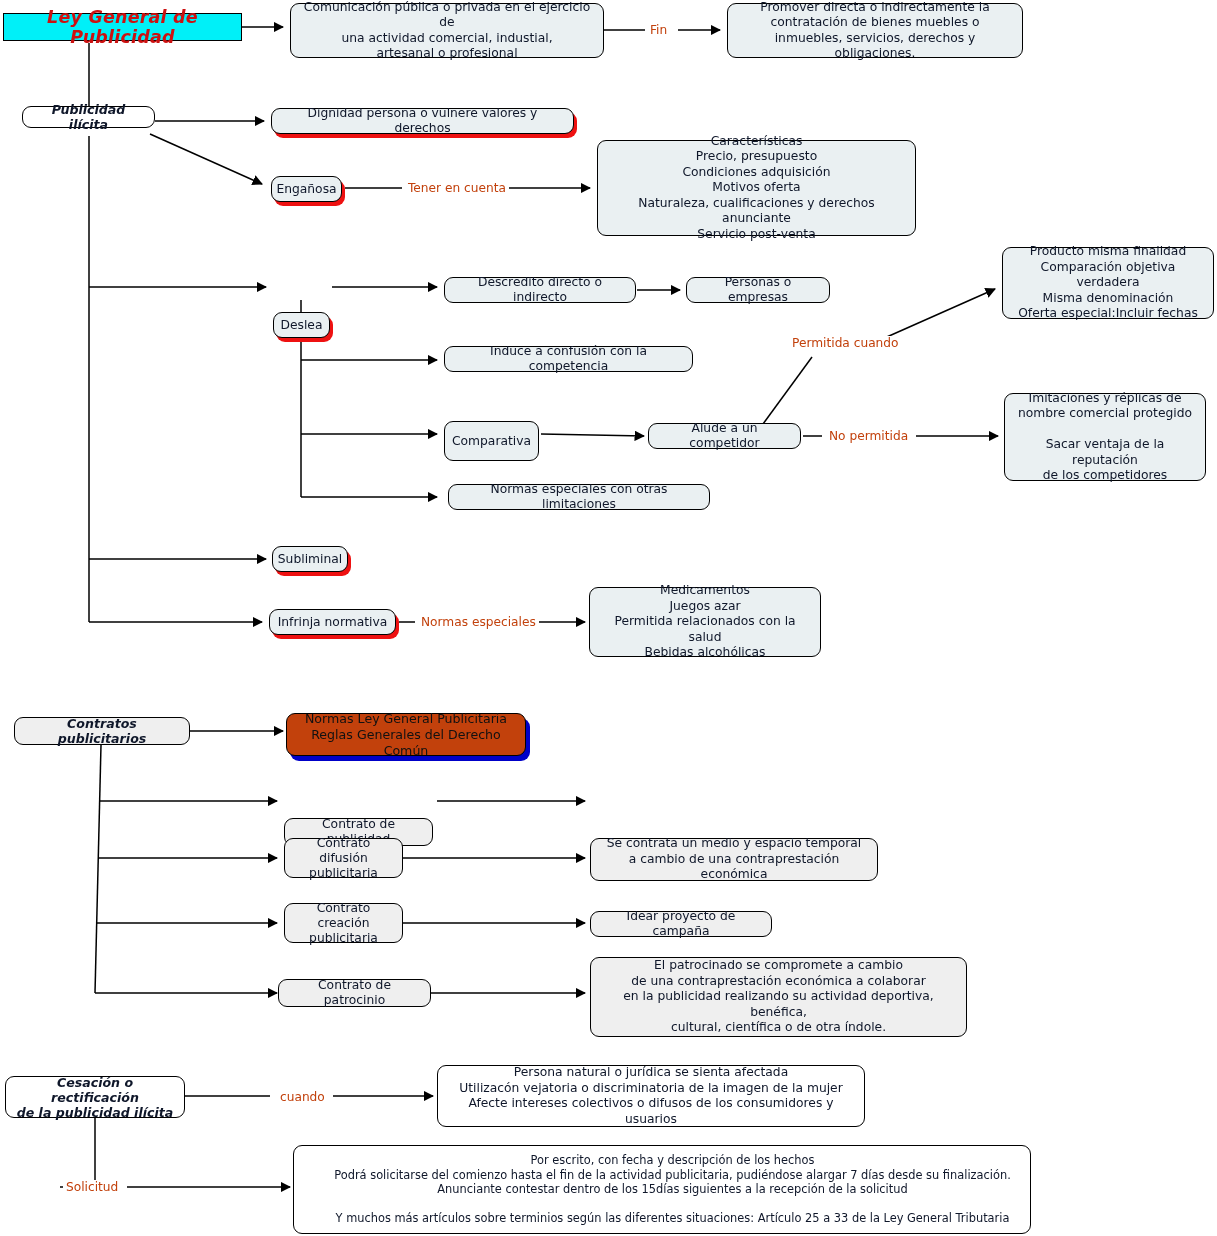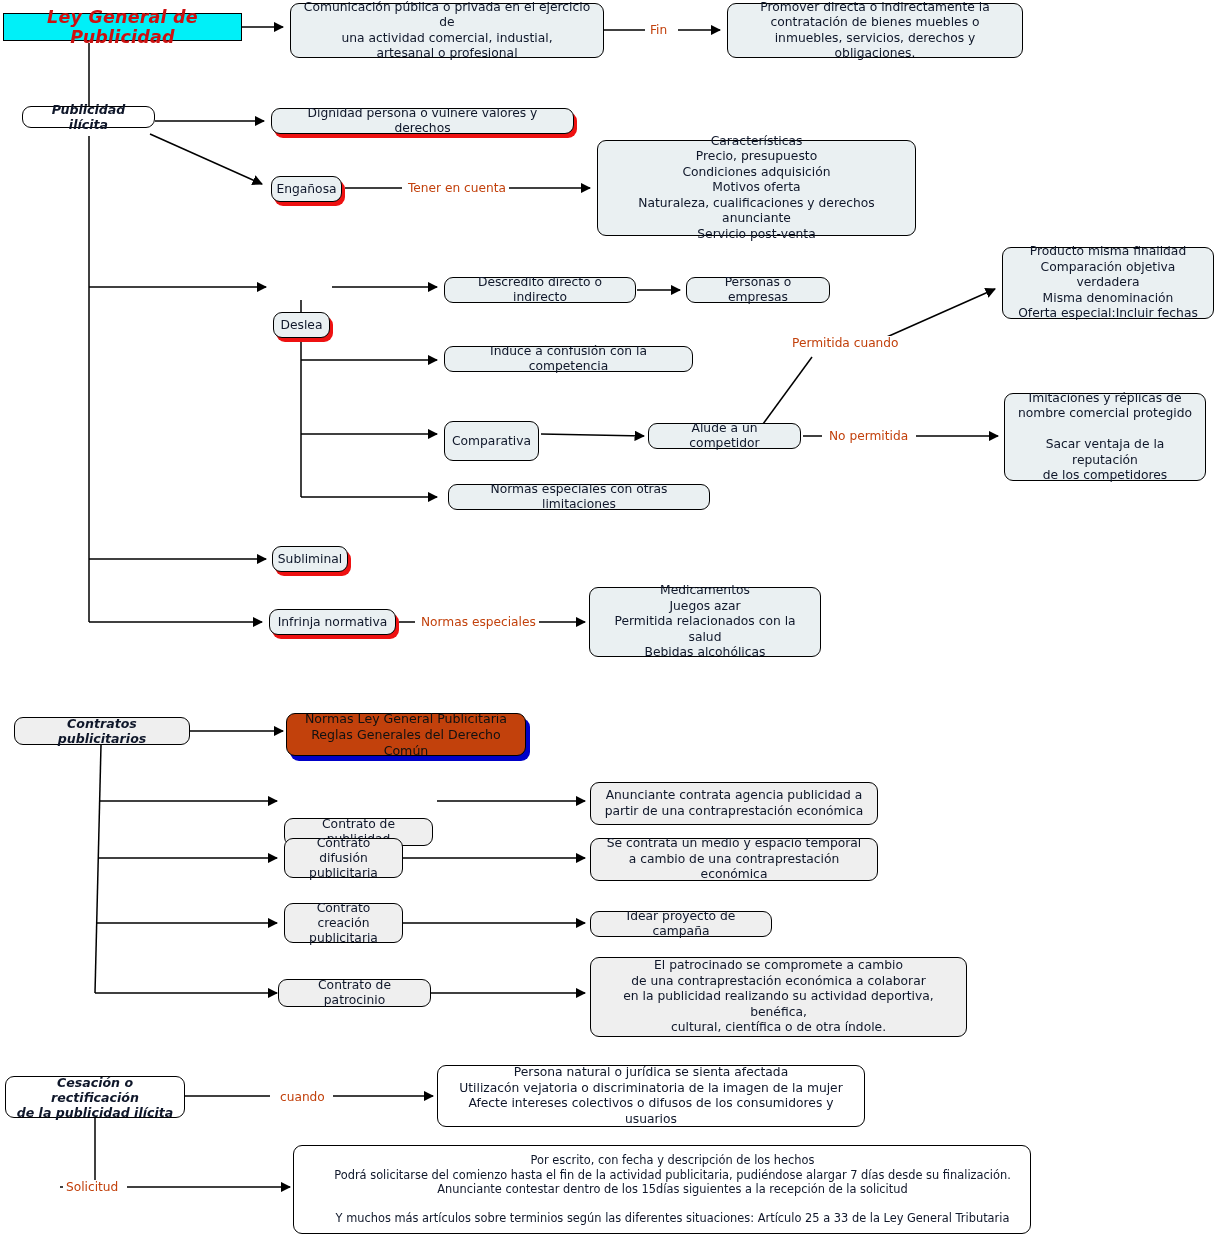--- a/index.html
+++ b/index.html
@@ -226,22 +226,20 @@
 Permitida relacionados con la salud
 Bebidas alcohólicas</div>
 
   <div class="node gray bolditalic" style="left:14px;top:717px;width:176px;height:28px;">Contratos publicitarios</div>
 
   <div class="node cyanblue" style="left:286px;top:713px;width:240px;height:43px;">Normas Ley General Publicitaria
 Reglas Generales del Derecho Común</div>
 
   <div class="node gray" style="left:284px;top:787px;width:149px;height:28px;margin-top:31px;">Contrato de publicidad</div>
 
-  <div class="node gray big" style="left:590px;top:782px;width:288px;height:43px;">Anunciante contrata agencia publicidad a
-partir de una contraprestación económica</div>
 
   <div class="node gray" style="left:284px;top:838px;width:119px;height:40px;">Contrato difusión
 publicitaria</div>
 
   <div class="node gray big" style="left:590px;top:838px;width:288px;height:43px;">Se contrata un medio y espacio temporal
 a cambio de una contraprestación económica</div>
 
   <div class="node gray" style="left:284px;top:903px;width:119px;height:40px;">Contrato creación
 publicitaria</div>
 

